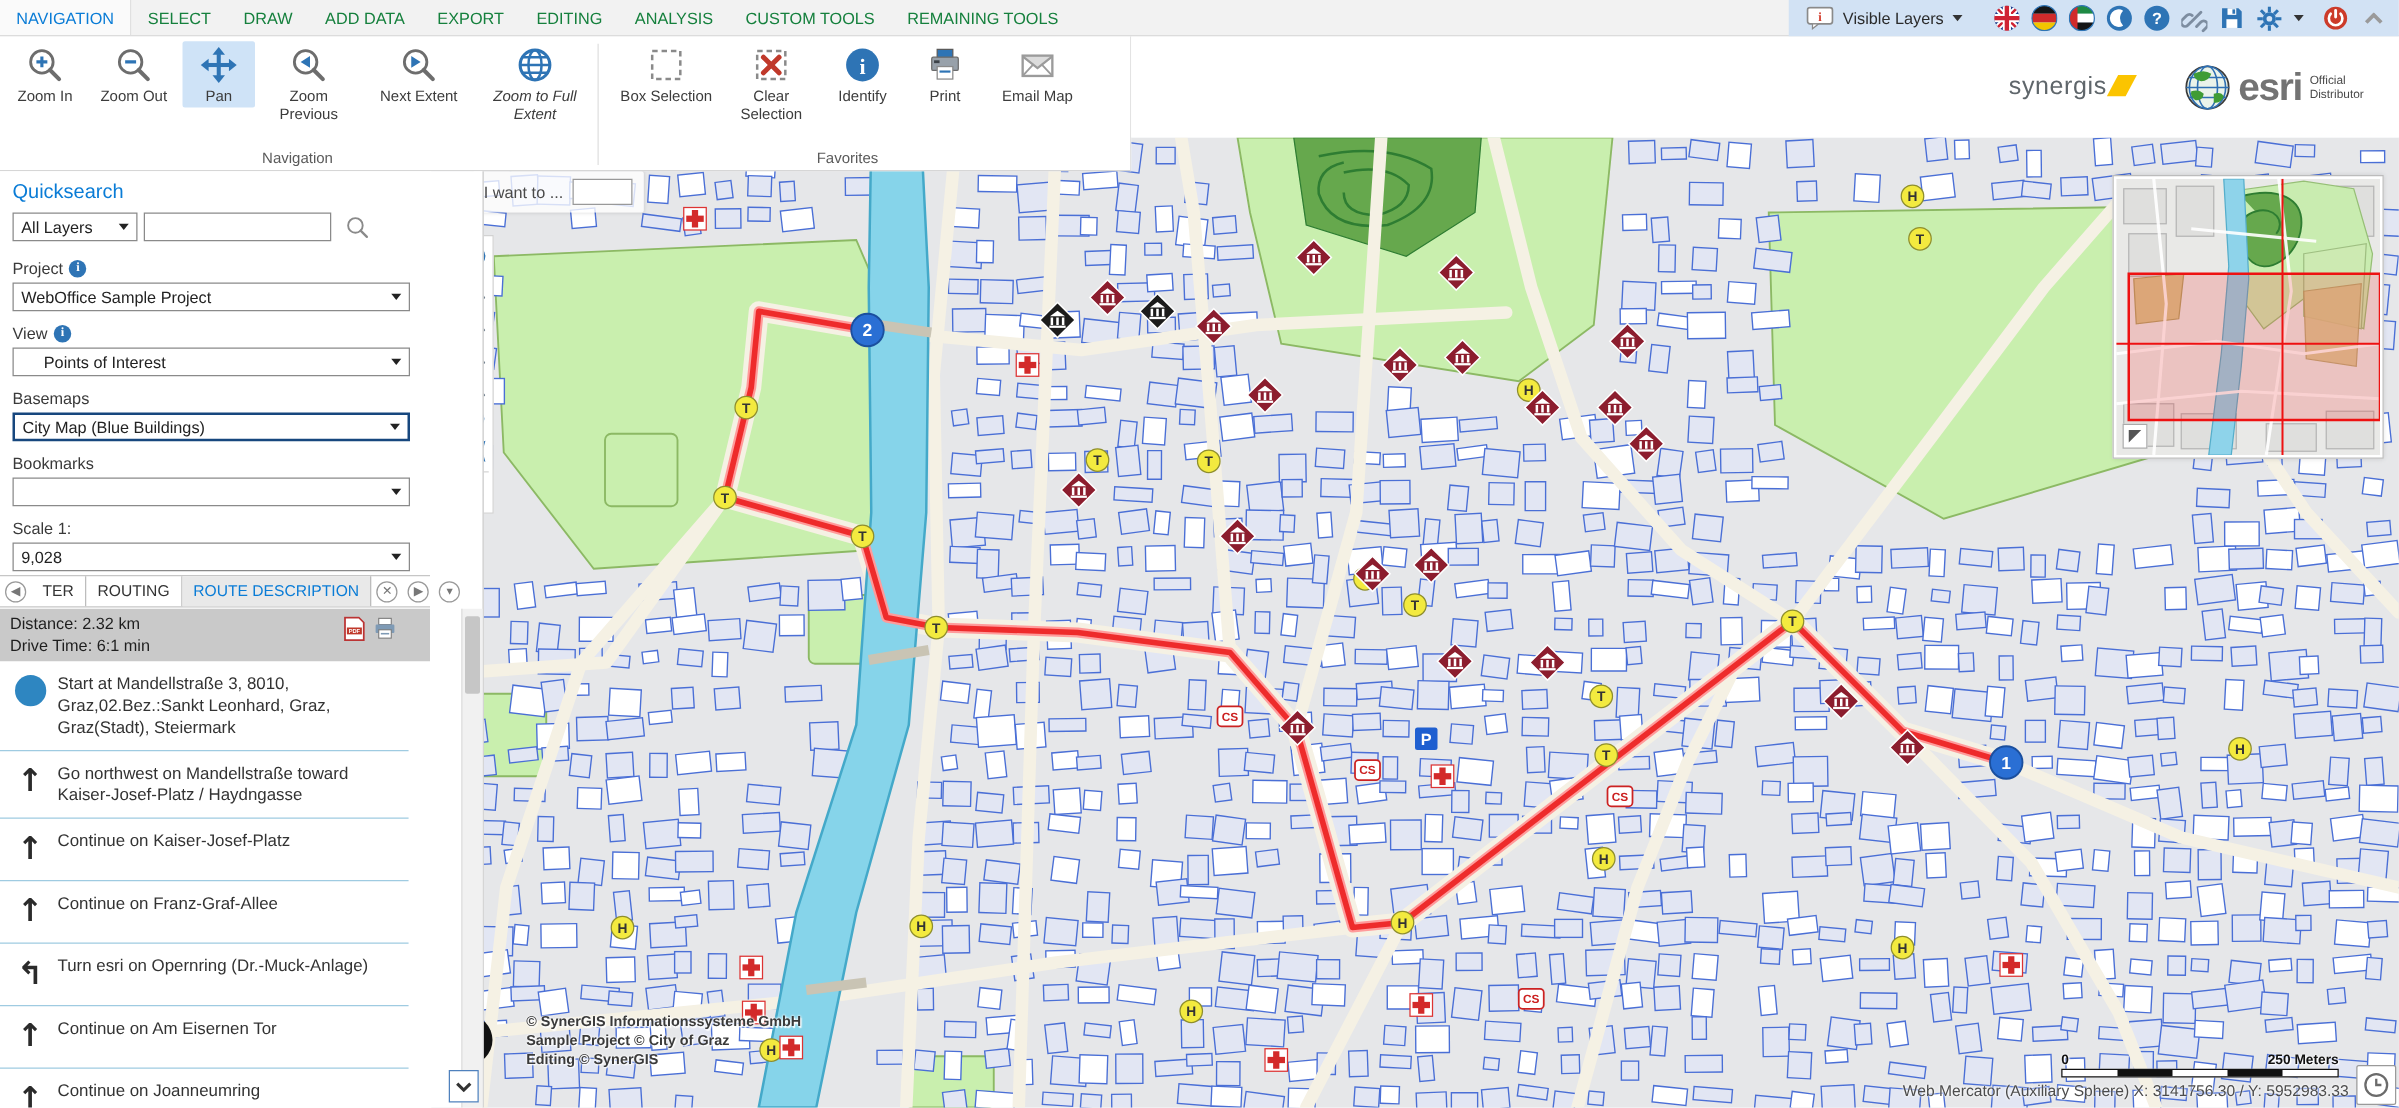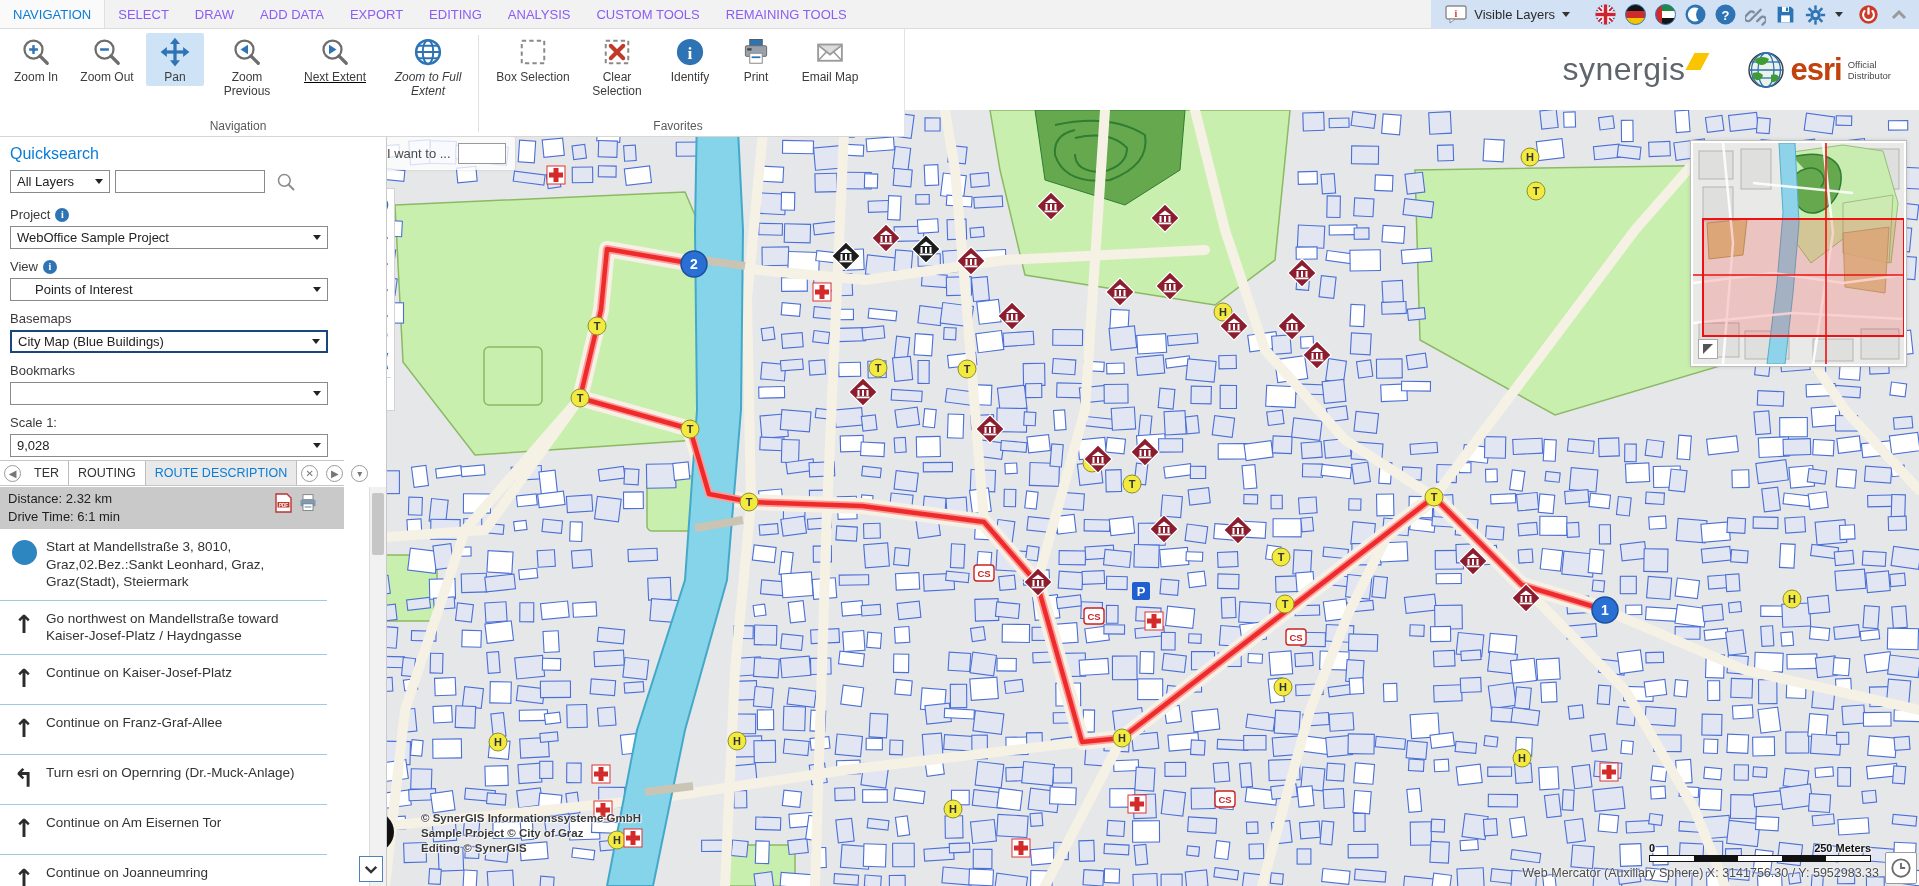--- a/index.html
+++ b/index.html
@@ -1,21 +1,21 @@
 <!DOCTYPE html>
 <html><head>
 <meta charset="utf-8">
 <style>
   * { margin:0; padding:0; box-sizing:border-box; }
   html,body { width:1919px; height:886px; overflow:hidden; font-family:"Liberation Sans",sans-serif; background:#fff; }
 
   
   #menubar { position:absolute; left:0; top:0; width:1919px; height:29px; background:#f2f2f2; border-bottom:1px solid #dcdcdc; z-index:40; display:flex; }
   #menu-items { display:flex; align-items:stretch; }
-  .menu-item { display:flex; align-items:center; padding:0 13px; font-size:13px; color:#8b5cf6; cursor:pointer; white-space:nowrap; }
+  .menu-item { display:flex; align-items:center; padding:0 13px; font-size:13px; color:#15803d; cursor:pointer; white-space:nowrap; }
   .menu-item.active { color:#0a7cd6; background:#fafafa; border-right:1px solid #e0e0e0; }
   #menubar-right { position:absolute; right:0; top:0; height:29px; background:#d2e2f4; display:flex; align-items:center; gap:9px; padding:0 10px 0 14px; }
   #visible-layers { display:flex; align-items:center; gap:7px; margin-right:16px; cursor:pointer; }
   #visible-layers .vl-label { font-size:13px; color:#2b2b2b; }
   .caret-down { width:0; height:0; border-left:4px solid transparent; border-right:4px solid transparent; border-top:5px solid #333; }
   .bar-icon { width:21px; height:21px; display:flex; align-items:center; justify-content:center; cursor:pointer; }
 
   
   #ribbon-left { position:absolute; left:0; top:29px; width:905px; height:108px; background:#fff; border-bottom:1px solid #d6d6d6; border-right:1px solid #e3e3e3; z-index:30; display:flex; }
   #ribbon-right { position:absolute; left:905px; top:29px; width:1014px; height:81px; background:#fff; z-index:30; display:flex; align-items:center; justify-content:flex-end; padding-right:28px; gap:42px; }
@@ -23,24 +23,24 @@
   .tb-row { display:flex; flex:1; align-items:flex-start; padding-left:4px; }
   .tb-btn { display:flex; flex-direction:column; align-items:center; padding:3px 4px 1px 4px; cursor:pointer; border-radius:2px; }
   .tb-btn.active { background:#cfe3f7; }
   .tb-ico { width:32px; height:32px; display:flex; align-items:center; justify-content:center; }
   .tb-label { font-size:12px; color:#3c3c3c; text-align:center; line-height:13.5px; margin-top:3px; }
   .tb-grouplabel { font-size:12px; color:#5a5a5a; text-align:center; height:18px; line-height:16px; }
   .tb-sep { width:1px; background:#e0e0e0; margin:6px 2px 4px 2px; }
 
   
   #logo-synergis { display:flex; align-items:flex-start; }
-  #logo-synergis .syn-text { font-size:32px; color:#5f666b; letter-spacing:.5px; }
+  #logo-synergis .syn-text { font-size:20px; color:#5f666b; letter-spacing:.5px; }
   #logo-synergis .syn-slash { width:15px; height:17px; background:#fbc400; transform:skewX(-28deg); margin:2px 0 0 4px; }
   #logo-esri { display:flex; align-items:center; gap:6px; }
-  #logo-esri .esri-text { font-size:31px; font-weight:bold; color:#c2410c; letter-spacing:-1px; }
+  #logo-esri .esri-text { font-size:31px; font-weight:bold; color:#737373; letter-spacing:-1px; }
   .esri-tag { font-size:9.5px; color:#4a4a4a; line-height:11px; }
 
   
   #sidebar { position:absolute; left:0; top:137px; width:387px; height:749px; background:#fff; border-right:1px solid #c9c9c9; z-index:30; }
   #sidebar-top { padding:8px 10px 0 10px; }
   .qs-title { color:#0a7cd6; font-size:16px; margin-bottom:7px; }
   .qs-row { display:flex; align-items:center; gap:5px; margin-bottom:14px; }
   .combo { border:1px solid #8a8a8a; background:#fff; height:23px; display:flex; align-items:center; font-size:13px; color:#222; padding:0 6px; justify-content:space-between; cursor:pointer; }
   .combo .caret-down { border-top-color:#222; }
   .qs-layer { width:100px; }
@@ -1839,21 +1839,21 @@
         <div class="tb-btn" style="width: 86px;">
           <span class="tb-ico">
             <svg width="30" height="30" viewBox="0 0 24 24">
               <circle cx="10" cy="10" r="7.2" fill="#fff" stroke="#6d6d6d" stroke-width="1.8"></circle>
               <line x1="15.2" y1="15.2" x2="21" y2="21" stroke="#6d6d6d" stroke-width="2.6" stroke-linecap="round"></line>
               <polygon points="6.8,10 12.8,6.2 12.8,13.8" fill="#2e74b5"></polygon>
             </svg>
           </span>
           <div class="tb-label">Zoom Previous</div>
         </div>
-        <div class="tb-btn" style="width: 90px; text-decoration: underline;">
+        <div class="tb-btn" style="width: 90px;">
           <span class="tb-ico">
             <svg width="30" height="30" viewBox="0 0 24 24">
               <circle cx="10" cy="10" r="7.2" fill="#fff" stroke="#6d6d6d" stroke-width="1.8"></circle>
               <line x1="15.2" y1="15.2" x2="21" y2="21" stroke="#6d6d6d" stroke-width="2.6" stroke-linecap="round"></line>
               <polygon points="13.2,10 7.2,6.2 7.2,13.8" fill="#2e74b5"></polygon>
             </svg>
           </span>
           <div class="tb-label">Next Extent</div>
         </div>
         <div class="tb-btn" style="width: 96px; font-style: italic;">

